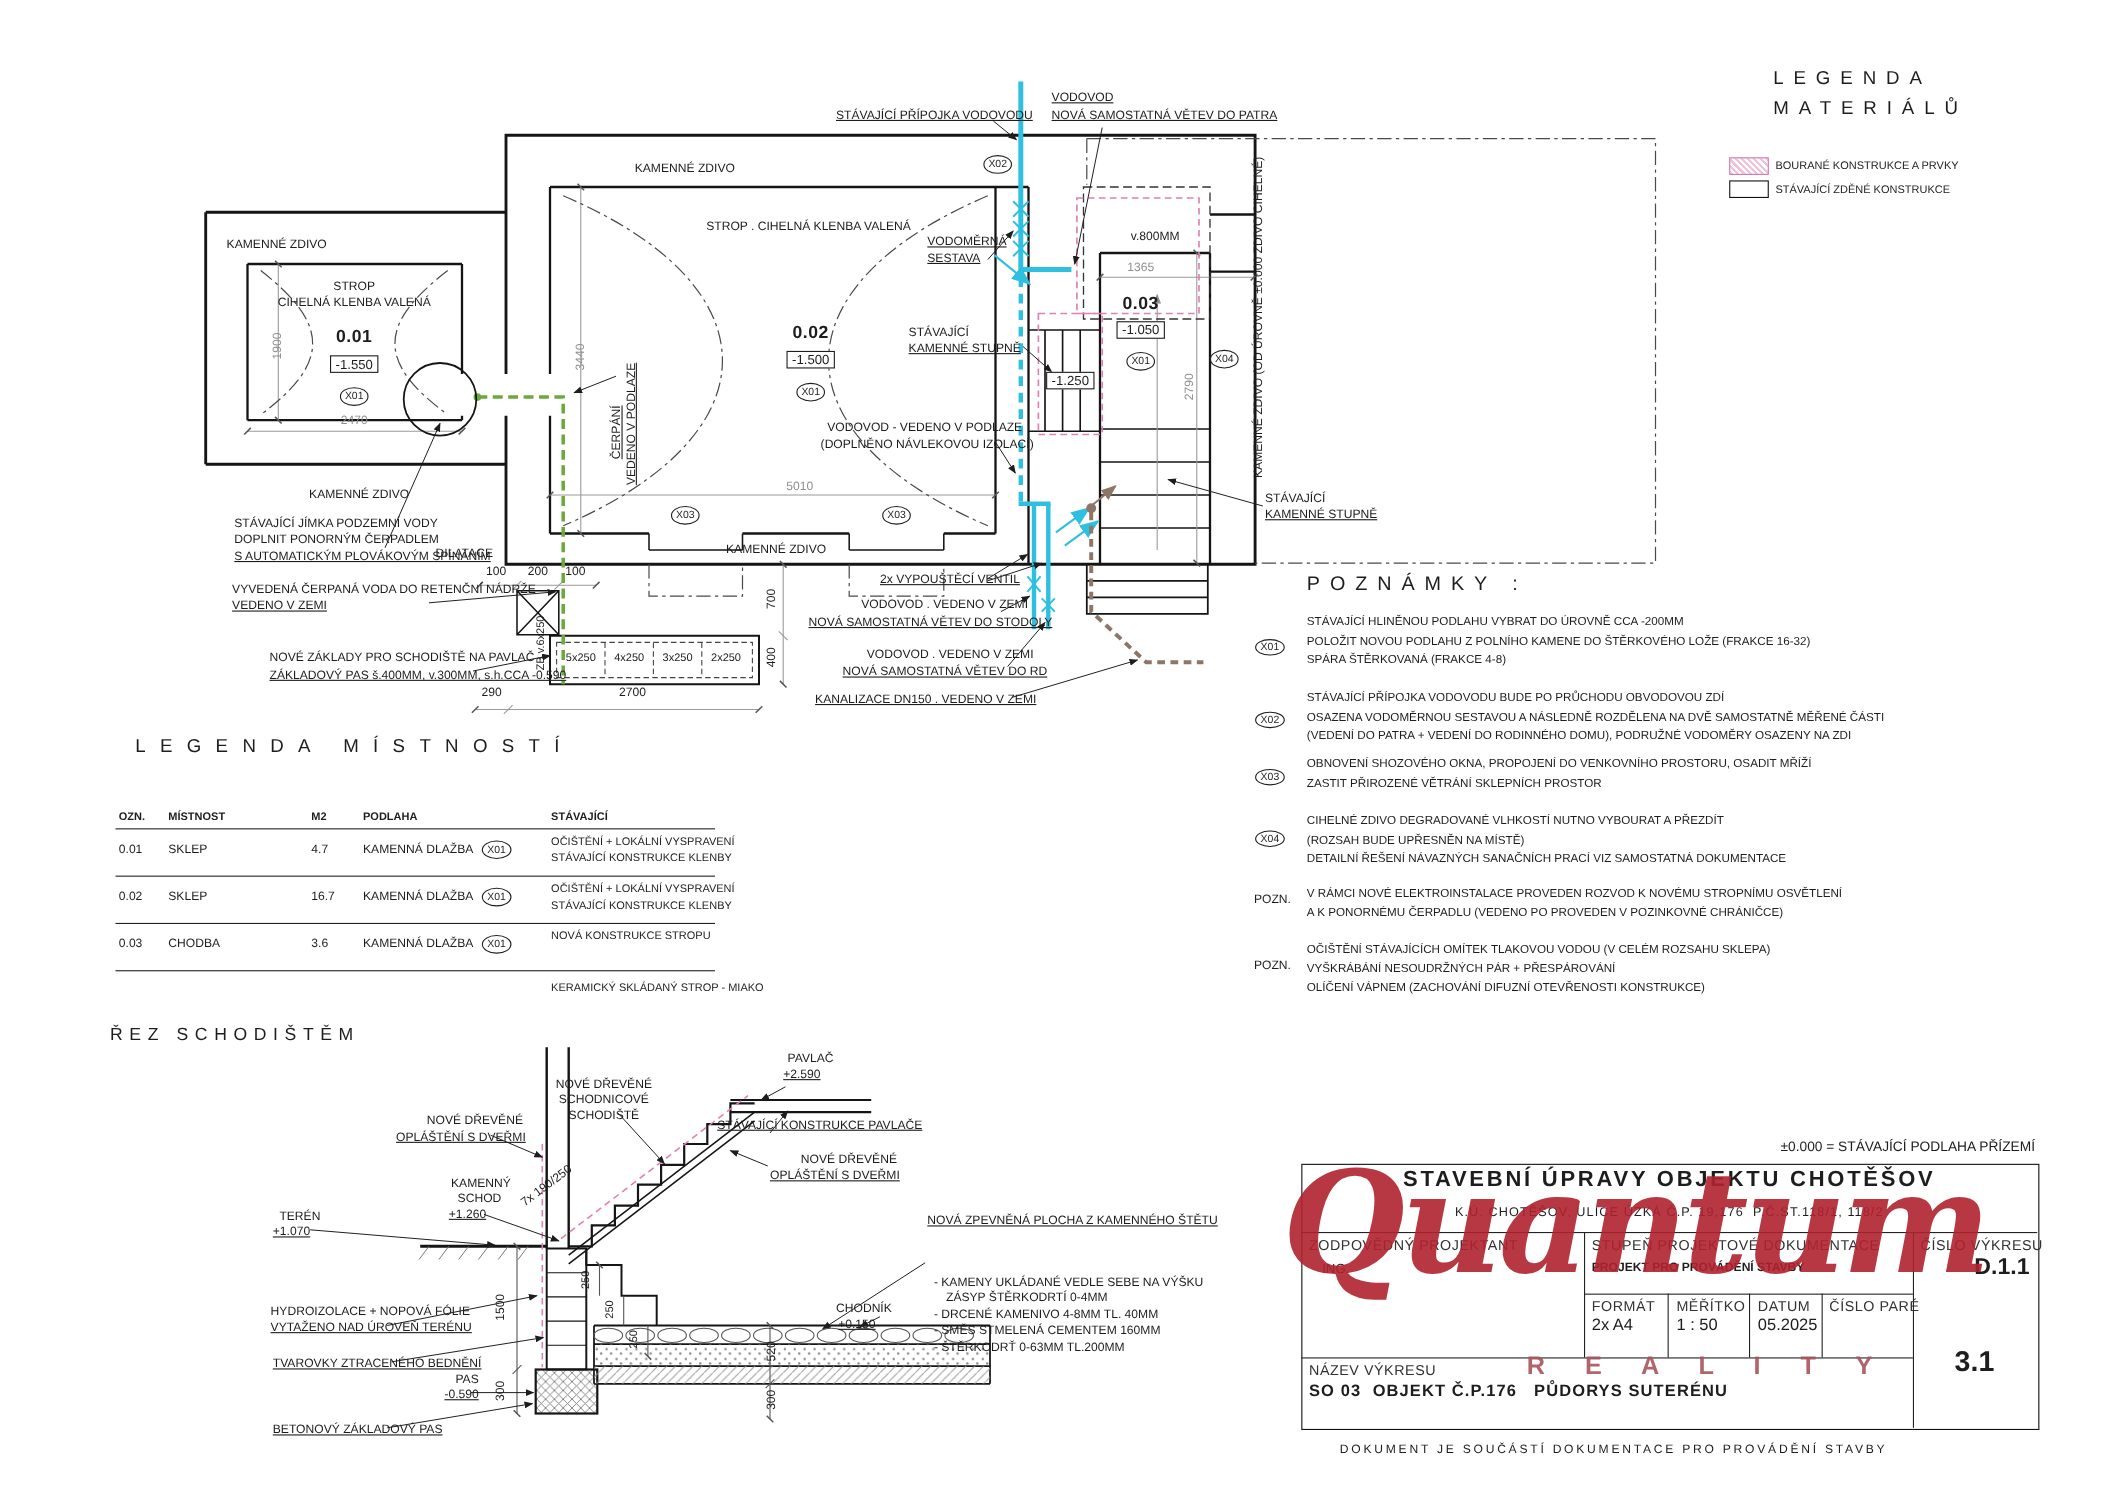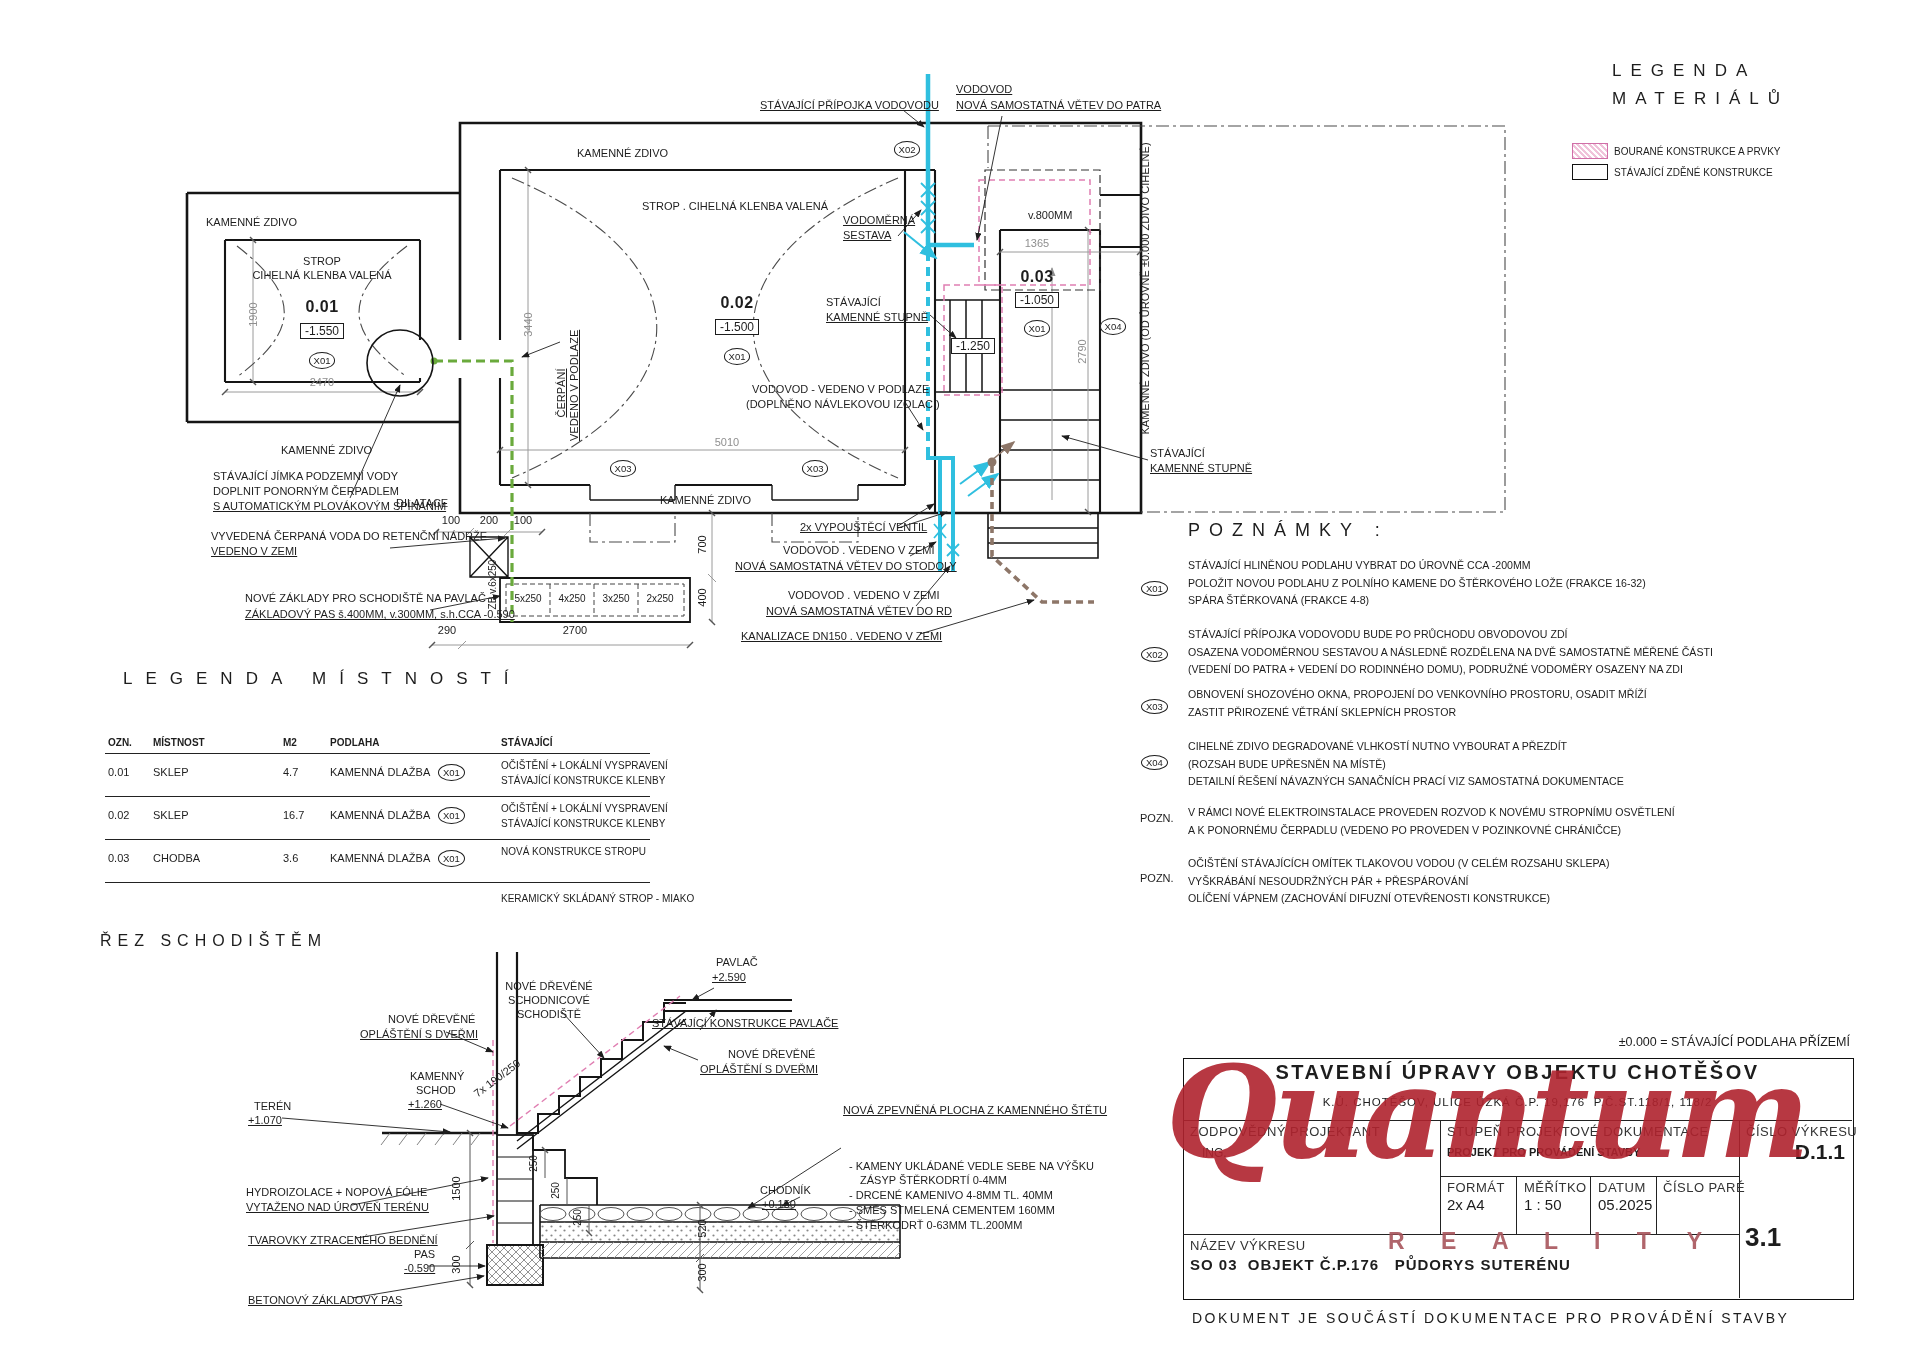--- a/index.html
+++ b/index.html
@@ -387,18 +387,18 @@
 <div class="tb-val" style="left:1447px;top:1146px;font-weight:bold;font-size:11px">PROJEKT PRO PROVÁDĚNÍ STAVBY</div>
 <div class="tb-lbl" style="left:1447px;top:1180px">FORMÁT</div>
 <div class="tb-val" style="left:1447px;top:1196px">2x A4</div>
 <div class="tb-lbl" style="left:1524px;top:1180px">MĚŘÍTKO</div>
 <div class="tb-val" style="left:1524px;top:1196px">1 : 50</div>
 <div class="tb-lbl" style="left:1598px;top:1180px">DATUM</div>
 <div class="tb-val" style="left:1598px;top:1196px">05.2025</div>
 <div class="tb-lbl" style="left:1663px;top:1180px">ČÍSLO PARÉ</div>
 <div class="tb-lbl" style="left:1746px;top:1124px">ČÍSLO VÝKRESU</div>
 <div class="tb-val" style="left:1745px;top:1140px;width:100px;text-align:right;font-size:21px;font-weight:bold">D.1.1</div>
-<div class="tb-val" style="left:1745px;top:1222px;width:100px;text-align:left;font-size:26px;font-weight:bold">3.1</div>
+<div class="tb-val" style="left:1745px;top:1222px;width:100px;text-align:center;font-size:26px;font-weight:bold">3.1</div>
 <div class="tb-lbl" style="left:1190px;top:1238px">NÁZEV VÝKRESU</div>
 <div class="tb-val" style="left:1190px;top:1256px;font-size:15px;font-weight:bold;letter-spacing:1px;white-space:pre">SO 03  OBJEKT Č.P.176   PŮDORYS SUTERÉNU</div>
-<div class="lbl" style="left:1192px;top:1312px;font-size:14px;letter-spacing:2.5px">DOKUMENT JE SOUČÁSTÍ DOKUMENTACE PRO PROVÁDĚNÍ STAVBY</div>
+<div class="lbl" style="left:1218px;top:1312px;font-size:11px;letter-spacing:2.5px">DOKUMENT JE SOUČÁSTÍ DOKUMENTACE PRO PROVÁDĚNÍ STAVBY</div>
 <div class="logo">Quantum</div>
 <div class="logo-sub">R E A L I T Y</div>
 
 </body></html>

